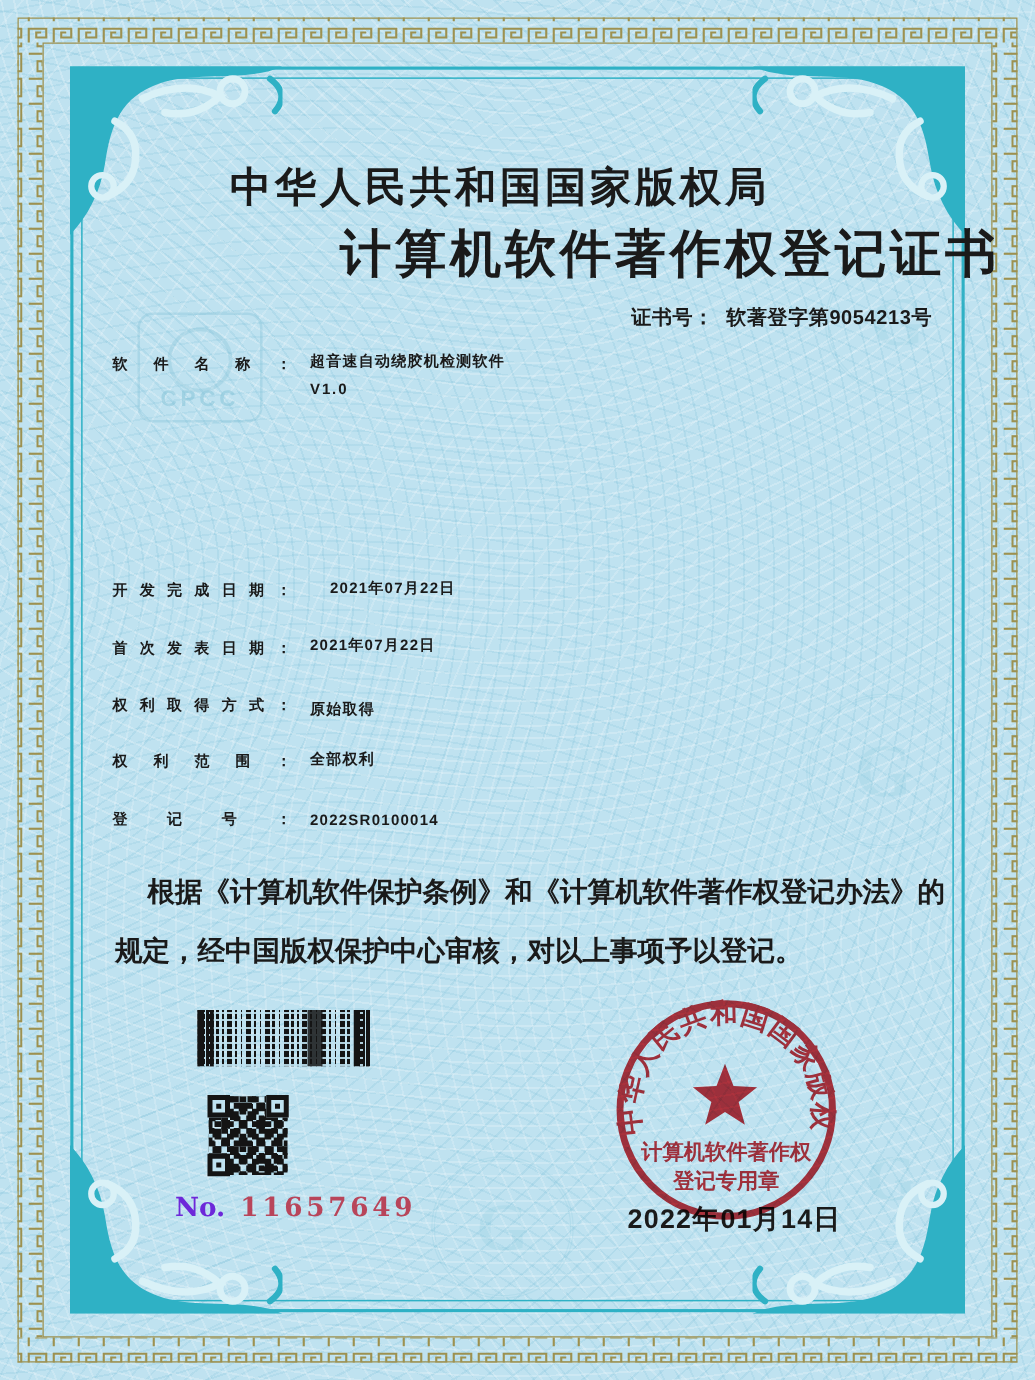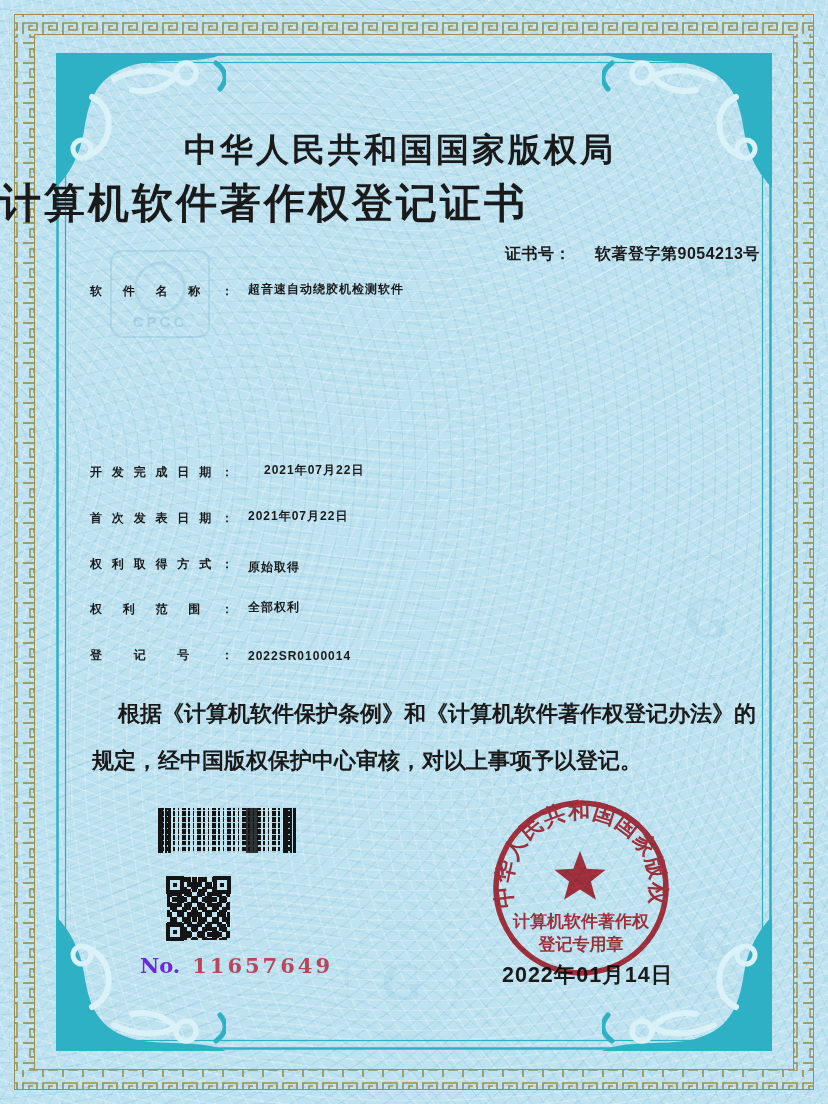--- a/index.html
+++ b/index.html
@@ -32,33 +32,33 @@
   .medallion{position:absolute;border-radius:50%;
     border:3px double rgba(110,185,210,.55);
     display:flex;align-items:center;justify-content:center;
     font-family:"Liberation Serif",serif;font-weight:bold;
     color:rgba(110,185,210,.55);opacity:.28;z-index:1;}
   .emblem{position:absolute;left:110px;top:250px;width:96px;height:84px;
     border:2.5px solid rgba(125,190,212,.6);border-radius:12px;opacity:.55;z-index:1;
     display:flex;flex-direction:column;align-items:center;justify-content:flex-end;}
   .emblem .ring{position:absolute;top:10px;left:50%;transform:translateX(-50%);
     width:46px;height:46px;border-radius:50%;border:3px solid rgba(125,190,212,.55);}
-  .emblem .cpcc{font-size:15px;letter-spacing:3px;font-weight:bold;
+  .emblem .cpcc{font-size:18px;letter-spacing:3px;font-weight:bold;
     color:rgba(125,190,212,.85);margin-bottom:6px;}
 
   .z{position:absolute;z-index:3;}
 
   .title-org{left:0;right:28px;top:128px;text-align:center;
     font-family:"Liberation Serif",serif;font-weight:bold;
     font-size:33px;letter-spacing:3px;}
-  .title-cert{left:0;right:28px;top:176px;text-align:left;
+  .title-cert{left:0;right:28px;top:176px;text-align:right;
     font-family:"Liberation Serif",serif;font-weight:900;
     font-size:41px;letter-spacing:3px;}
   .certno{left:505px;top:244px;font-size:16px;font-weight:bold;letter-spacing:.5px;}
-  .certno .lbl{margin-right:24px;}
+  .certno .lbl{margin-right:10px;}
 
   .row{display:flex;left:90px;font-size:12px;font-weight:bold;}
   .row .flabel{display:inline-block;width:143px;text-align:justify;text-align-last:justify;}
   .row .fval{margin-left:15px;letter-spacing:1px;line-height:1.0;}
   .row .fval .v2{margin-top:10px;letter-spacing:1.5px;}
   .r1{top:283px;} .r2{top:372px;} .r3{top:464px;gap:16px;} .r4{top:510px;}
   .r5{top:556px;align-items:flex-end;} .r6{top:601px;} .r7{top:647px;align-items:center;}
 
   .statement{left:92px;top:690px;width:668px;font-size:22px;font-weight:600;
     line-height:47px;text-indent:26px;letter-spacing:0;}
@@ -164,20 +164,21 @@
   <div class="z title-cert">计算机软件著作权登记证书</div>
 
   <div class="z certno">
     <span class="lbl">证书号：</span><span>软著登字第9054213号</span>
   </div>
 
   <div class="z row r1">
     <span class="flabel">软件名称：</span>
     <span class="fval">
       <div>超音速自动绕胶机检测软件</div>
+      <div class="v2">V1.0</div>
     </span>
   </div>
   <div class="z row r3">
     <span class="flabel">开发完成日期：</span>
     <span class="fval">2021年07月22日</span>
   </div>
   <div class="z row r4">
     <span class="flabel">首次发表日期：</span>
     <span class="fval">2021年07月22日</span>
   </div>

